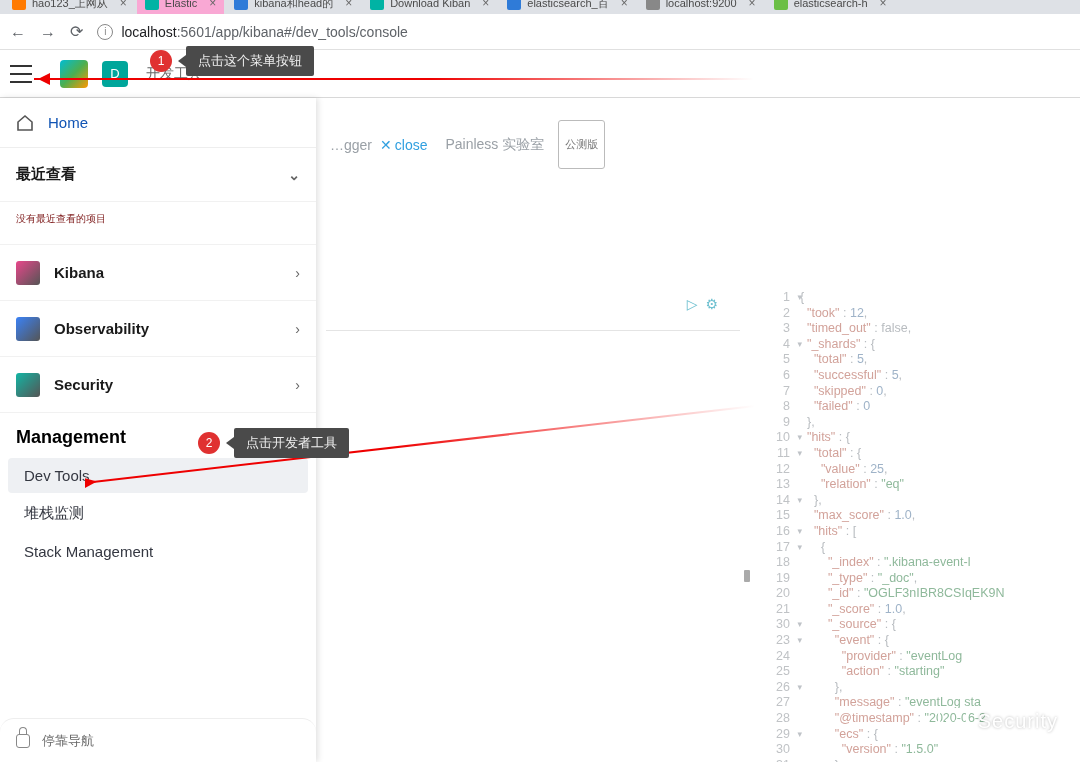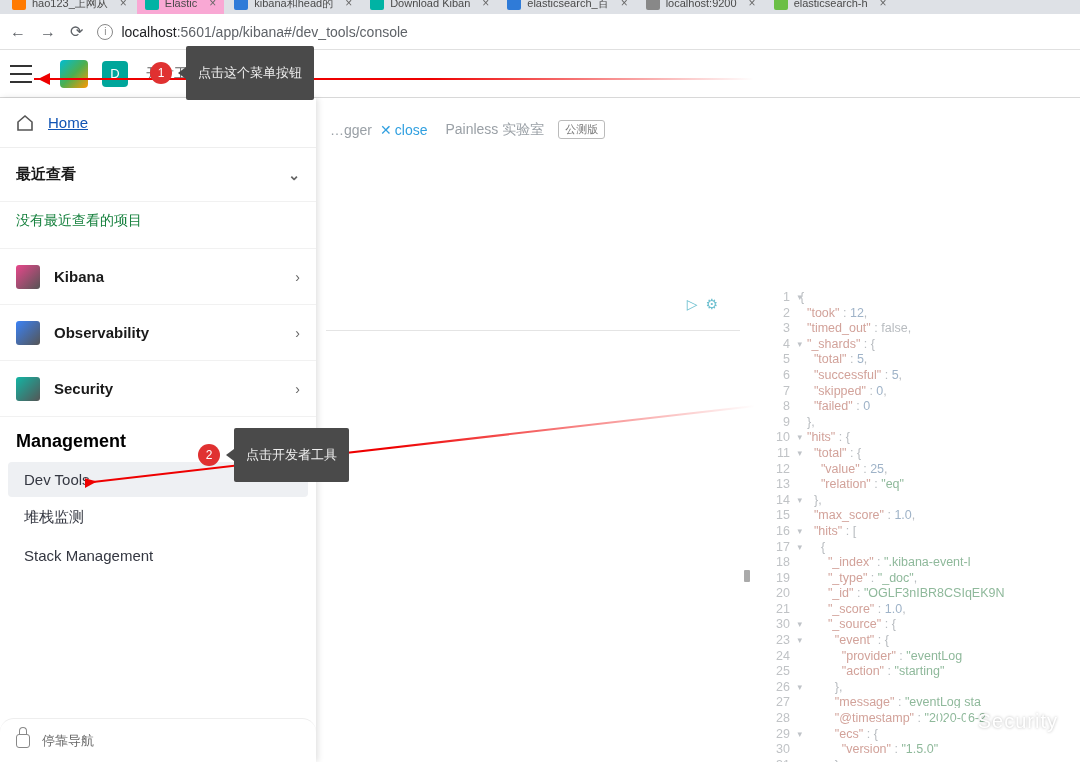--- a/index.html
+++ b/index.html
@@ -27,46 +27,46 @@
   .logo-badge { width: 28px; height: 28px; margin-left: 28px; background: linear-gradient(135deg,#00bcd4,#4caf50,#ff9800); border-radius:4px; }
   .space-badge { width: 26px; height: 26px; margin-left: 14px; background:#00a69b; color:#fff; border-radius:4px; display:flex;align-items:center;justify-content:center; font-size:13px;}
   .kbn-title { margin-left: 18px; color: #666; font-size: 14px; }
 
   
   .arrow1 { position:absolute; top:78px; left:34px; width:720px; height:2px; background:linear-gradient(to right, #e00 0%, #e00 55%, rgba(238,0,0,0) 100%); z-index:20; }
   .arrow1:before{ content:""; position:absolute; left:-2px; top:-5px; border:6px solid transparent; border-right:12px solid #e00;}
   .anno { position:absolute; z-index:30; display:flex; align-items:center; }
   .anno .num { width:22px; height:22px; border-radius:50%; background:#e03131; color:#fff; font-size:12px; display:flex; align-items:center; justify-content:center; }
   .anno .tri { width:0;height:0; border:6px solid transparent; border-right:8px solid #4a4a4a; }
-  .anno .lbl { background:#4a4a4a; color:#eee; font-size:13px; padding:18px 12px; border-radius:2px; }
+  .anno .lbl { background:#4a4a4a; color:#eee; font-size:13px; padding:6px 12px; border-radius:2px; }
 
   
   .drawer { position:absolute; top:98px; left:0; width:316px; bottom:0; background:#fff; box-shadow: 2px 0 6px rgba(0,0,0,0.12); z-index:15; display:flex; flex-direction:column; }
   .drawer .row { display:flex; align-items:center; padding: 0 16px; font-size:14px; color:#343741; }
   .drawer .home { height:50px; border-bottom:1px solid #eee; }
-  .drawer .home span { font-size:15px; color:#1054b4; text-decoration: underline; }
+  .drawer .home span { font-size:15px; color:#1054b4; }
   .section-head { height:54px; display:flex; align-items:center; justify-content:space-between; padding:0 16px; font-weight:700; color:#1a1a1a; font-size:15px; border-bottom:1px solid #f1f1f1;}
   .chev { font-size:14px; color:#666; }
-  .empty { padding:10px 16px 18px; color:#15803d; font-size:14px; }
+  .empty { padding:10px 16px 18px; color:#7f1d1d; font-size:10px; }
   .cat { height:56px; display:flex; align-items:center; padding:0 16px; border-top:1px solid #f1f1f1; cursor:pointer;}
   .cat .ic { width:24px; height:24px; margin-right:14px; border-radius:3px; }
   .cat .name { flex:1; font-weight:700; font-size:15px; color:#1a1a1a; }
   .mgmt-head { padding: 14px 16px 8px; font-weight:700; font-size:18px; border-top:1px solid #f1f1f1;}
   .mgmt-item { padding: 9px 16px; font-size:15px; color:#343741; cursor:pointer; border-radius:4px; margin: 2px 8px; }
   .mgmt-item.active { background:#eef0f3; }
   .drawer .spacer { flex:1; }
   .dock { height:44px; display:flex; align-items:center; padding:0 16px; color:#666; font-size:13px; border-top:1px solid #eee;border-radius:14px;}
   .dock .lock { width:14px; height:14px; border:1.5px solid #888; border-radius:3px; margin-right:12px; position:relative;}
   .dock .lock:before{content:"";position:absolute; top:-8px; left:2px; width:6px; height:6px; border:1.5px solid #888; border-bottom:none; border-radius:6px 6px 0 0;}
 
   
   .behind { position:absolute; top:98px; left:0; right:0; bottom:0; z-index:5; }
   .tabsrow { position:absolute; top:22px; left:330px; display:flex; align-items:center; gap:8px; font-size:14px; color:#9aa0a6;}
   .close-link { color:#31a0e0; display:flex; align-items:center; gap:3px; font-size:14px; cursor:pointer;}
-  .badge-beta{ font-size:11px; border:1px solid #bbb; border-radius:3px; padding:1px 6px; color:#777; margin-left:6px;}
+  .badge-beta{ font-size:11px; border:1px solid #bbb; border-radius:3px; padding:16px 6px; color:#777; margin-left:6px;}
   .toolbar { position:absolute; top:198px; right:362px; display:flex; gap:8px; color:#6ec0d0; font-size:14px; }
   .divider { position:absolute; top:472px; left:744px; width:6px; height:12px; background:#aaa; border-radius:1px;}
   .hr-under { position:absolute; top:232px; left:326px; width:414px; height:1px; background:#e4e4e4;}
 
   
   .json-panel { position:absolute; top:192px; left:760px; right:0; bottom:0; overflow:hidden; font-family: "Consolas","Menlo",monospace; font-size:12.5px; line-height:15.6px; color:#c8cdd2; }
   .json-panel .line { display:flex; white-space:pre; }
   .gut { width:40px; text-align:right; padding-right:10px; color:#c0c3c6; flex-shrink:0; position:relative;}
   .fold:after{ content:"\25BE"; position:absolute; right:-2px; color:#bfc3c7; font-size:9px;}
   .k { color:#d2a29a; } 

